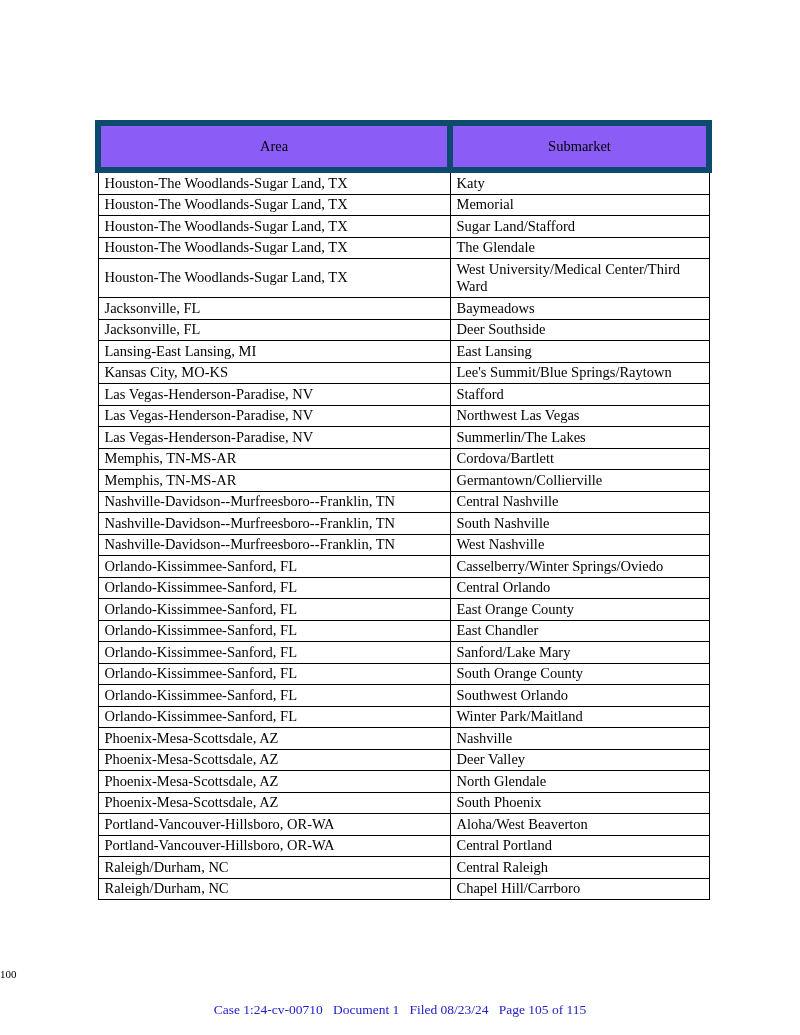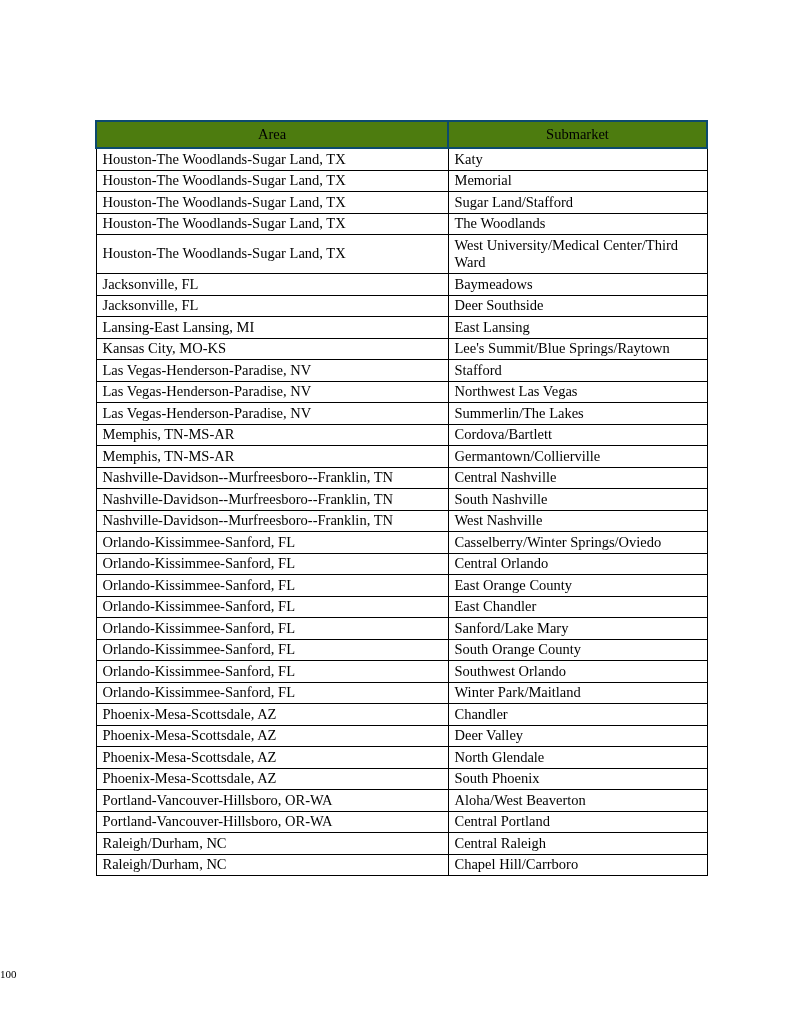--- a/index.html
+++ b/index.html
@@ -21,25 +21,25 @@
     top: 120px;
     width: 611px;
     border-collapse: collapse;
     table-layout: fixed;
     font-size: 14.5px;
     color: #000000;
   }
   table.area-table col.col-area { width: 352px; }
   table.area-table col.col-submarket { width: 259px; }
   table.area-table th {
-    background: #4d7c0f;
-    border: 2px solid #0c4a6e;
+    background: #8b5cf6;
+    border: 6px solid #0c4a6e;
     font-weight: normal;
     text-align: center;
-    padding: 4px 4px;
+    padding: 12px 4px;
     line-height: 17px;
   }
   table.area-table td {
     border: 1px solid #000000;
     padding: 1.5px 5px 1.5px 6px;
     line-height: 17.5px;
     vertical-align: middle;
     overflow: hidden;
   }
   .page-number {
@@ -86,21 +86,21 @@
         <tr>
           <td>Houston-The Woodlands-Sugar Land, TX</td>
           <td>Memorial</td>
         </tr>
         <tr>
           <td>Houston-The Woodlands-Sugar Land, TX</td>
           <td>Sugar Land/Stafford</td>
         </tr>
         <tr>
           <td>Houston-The Woodlands-Sugar Land, TX</td>
-          <td>The Woodlands</td>
+          <td>The Glendale</td>
         </tr>
         <tr>
           <td>Houston-The Woodlands-Sugar Land, TX</td>
           <td>West University/Medical Center/Third Ward</td>
         </tr>
         <tr>
           <td>Jacksonville, FL</td>
           <td>Baymeadows</td>
         </tr>
         <tr>
@@ -174,21 +174,21 @@
         <tr>
           <td>Orlando-Kissimmee-Sanford, FL</td>
           <td>Southwest Orlando</td>
         </tr>
         <tr>
           <td>Orlando-Kissimmee-Sanford, FL</td>
           <td>Winter Park/Maitland</td>
         </tr>
         <tr>
           <td>Phoenix-Mesa-Scottsdale, AZ</td>
-          <td>Chandler</td>
+          <td>Nashville</td>
         </tr>
         <tr>
           <td>Phoenix-Mesa-Scottsdale, AZ</td>
           <td>Deer Valley</td>
         </tr>
         <tr>
           <td>Phoenix-Mesa-Scottsdale, AZ</td>
           <td>North Glendale</td>
         </tr>
         <tr>
@@ -209,14 +209,15 @@
         </tr>
         <tr>
           <td>Raleigh/Durham, NC</td>
           <td>Chapel Hill/Carrboro</td>
         </tr>
       </tbody>
   </table>
 
   <div class="page-number">100</div>
 
+  <div class="case-footer">Case 1:24-cv-00710   Document 1   Filed 08/23/24   Page 105 of 115</div>
 
 </div>
 
 </body></html>

